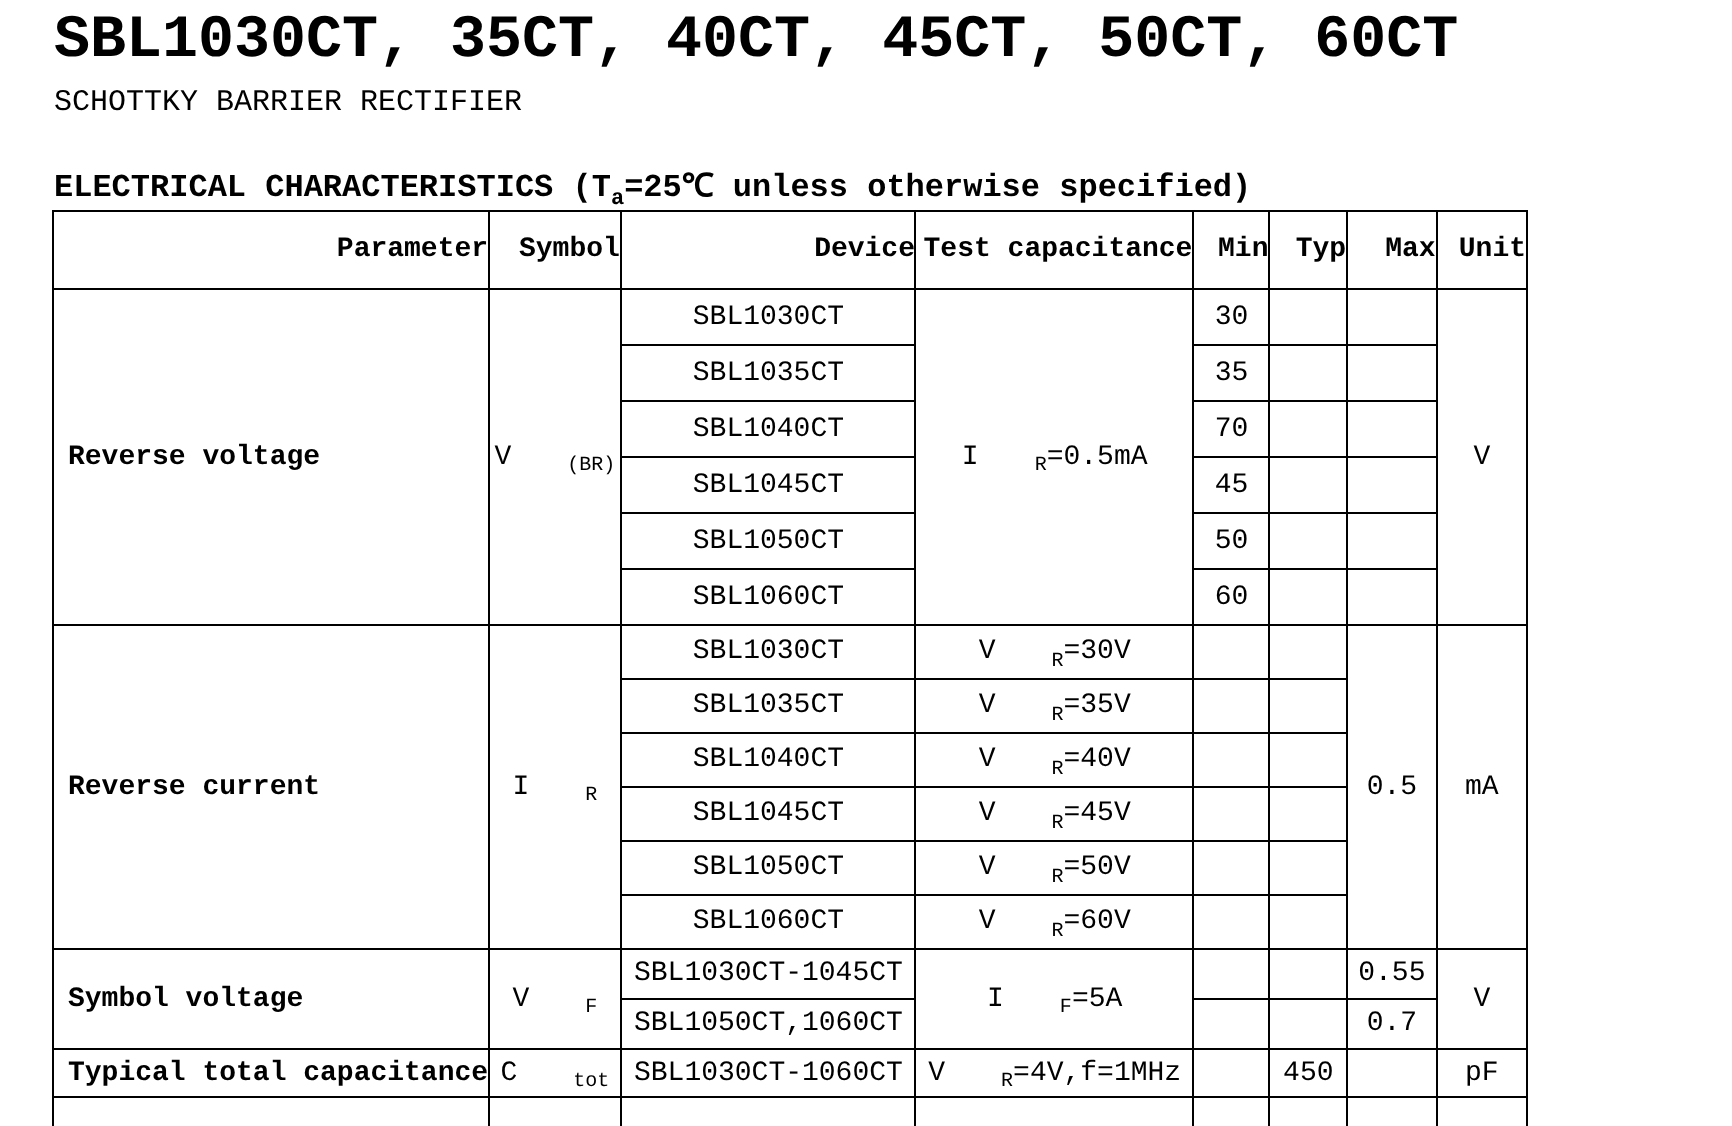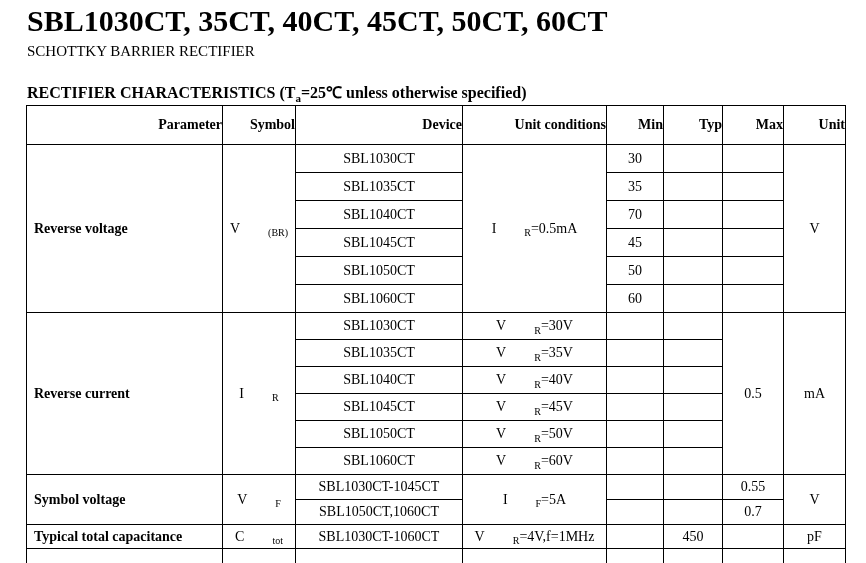--- a/index.html
+++ b/index.html
@@ -1,19 +1,19 @@
 <!DOCTYPE html>
 <html><head>
 <meta charset="utf-8">
 <style>
   html,body{margin:0;padding:0;background:#ffffff;}
   .page{
-    position:relative;width:866px;height:563px;overflow:hidden;
+    position:relative;width:764px;height:563px;overflow:hidden;
     background:#ffffff;color:#000;
-    font-family:Liberation Serif, serif;
+    font-family:Liberation Mono, monospace;
   }
   .title{
     position:absolute;left:27px;top:4px;
     font-size:30px;font-weight:bold;white-space:nowrap;
   }
   .subtitle{
     position:absolute;left:27px;top:43px;
     font-size:15px;white-space:nowrap;text-align:right;
   }
   .heading{
@@ -42,39 +42,39 @@
   tr.rstub td{border-bottom:none;}
 </style>
 </head>
 <body>
 
 <div class="page">
 
   <div class="title">SBL1030CT, 35CT, 40CT, 45CT, 50CT, 60CT</div>
   <div class="subtitle">SCHOTTKY BARRIER RECTIFIER</div>
 
-  <div class="heading"><span>RECTIFIER CHARACTERISTICS (T</span><sub>a</sub><span>=25℃ unless otherwise specified)</span></div>
+  <div class="heading"><span>ELECTRICAL CHARACTERISTICS (T</span><sub>a</sub><span>=25℃ unless otherwise specified)</span></div>
 
   <table class="ec">
     <colgroup>
       <col style="width:196px">
         <col style="width:73px">
         <col style="width:167px">
         <col style="width:144px">
       <col style="width:57px">
         <col style="width:59px">
         <col style="width:61px">
         <col style="width:62px">
     </colgroup>
     <thead>
       <tr class="rh">
         <th>Parameter</th>
         <th>Symbol</th>
         <th>Device</th>
-        <th>Unit conditions</th>
+        <th>Test capacitance</th>
         <th>Min</th>
         <th>Typ</th>
         <th>Max</th>
         <th>Unit</th>
       </tr>
     </thead>
     <tbody>
 
       <tr class="r1">
         <td class="param" rowspan="6">Reverse voltage</td>

